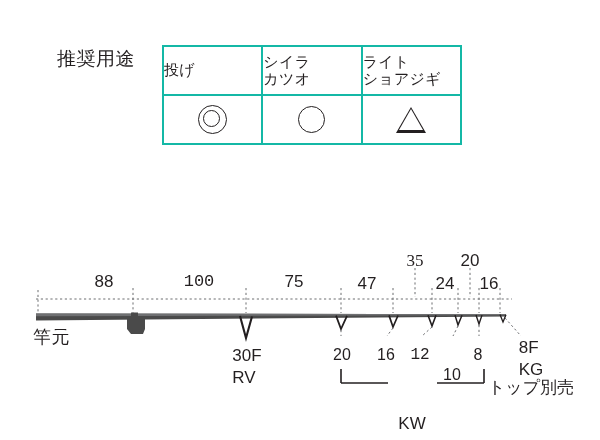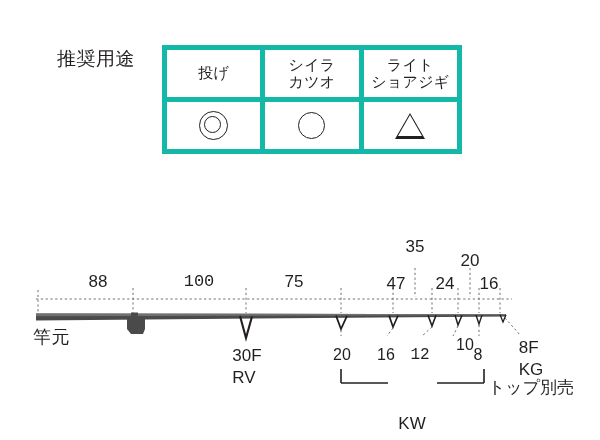--- a/index.html
+++ b/index.html
@@ -39,22 +39,22 @@
     left: 162px;
     top: 45px;
     width: 300px;
     height: 96px;
     border-collapse: collapse;
     border-spacing: 0;
     table-layout: fixed;
     background: #fff;
   }
   .usage-table td {
-    border: 5px solid #14b8a6;
-    text-align: center;
+    border: 2px solid #14b8a6;
+    text-align: left;
     vertical-align: middle;
     padding: 0;
   }
   .usage-table tr.head-row td {
     height: 47px;
     font-size: 15px;
     line-height: 1.12;
     letter-spacing: 0.3px;
     color: #231f20;
   }
@@ -268,38 +268,38 @@
     </g>
 
     <g stroke="#231f20" stroke-width="1.6" fill="none">
       <line x1="341" y1="369" x2="341" y2="383"></line>
       <line x1="341" y1="383" x2="388" y2="383"></line>
       <line x1="437" y1="383" x2="484" y2="383"></line>
       <line x1="484" y1="383" x2="484" y2="369"></line>
     </g>
   </svg>
 
-  <div class="abs dim-top" style="left:98px;  top:272px;text-align:center;">88</div>
+  <div class="abs dim-top" style="left:104px;  top:272px;text-align:center;">88</div>
   <div class="abs dim-top" style="left:199px; top:272px;font-family:Liberation Mono, monospace;">100</div>
   <div class="abs dim-top" style="left:294px; top:272px;">75</div>
-  <div class="abs dim-top" style="left:367px; top:274px;margin-left:29px;">47</div>
-  <div class="abs dim-top" style="left:415px; top:237px;">35</div>
+  <div class="abs dim-top" style="left:367px; top:274px;">47</div>
+  <div class="abs dim-top" style="left:415px; top:251px;font-family:Liberation Serif, serif;">35</div>
   <div class="abs dim-top" style="left:445px; top:274px;">24</div>
   <div class="abs dim-top" style="left:470px; top:251px;">20</div>
   <div class="abs dim-top" style="left:489px; top:274px;">16</div>
 
   <div class="abs guide-txt" style="left:247px; top:345px;">
     <div>30F</div>
     <div>RV</div>
   </div>
 
   <div class="abs guide-num" style="left:342px; top:346px;">20</div>
   <div class="abs guide-num" style="left:386px; top:346px;">16</div>
   <div class="abs guide-num" style="left:420px; top:346px;font-family:Liberation Mono, monospace;">12</div>
-  <div class="abs guide-num" style="left:452px; top:336px;margin-left:13px;">10</div>
+  <div class="abs guide-num" style="left:452px; top:366px;">10</div>
   <div class="abs guide-num" style="left:478px; top:346px;">8</div>
 
   <div class="abs guide-txt" style="left:531px; top:337px;">
     <div>8F</div>
     <div>KG</div>
   </div>
 
   <div class="abs kw-label" style="left:412px; top:374px;">KW</div>
 
   <div class="abs tip-note" style="left:531px; top:377px;">トップ別売</div>

